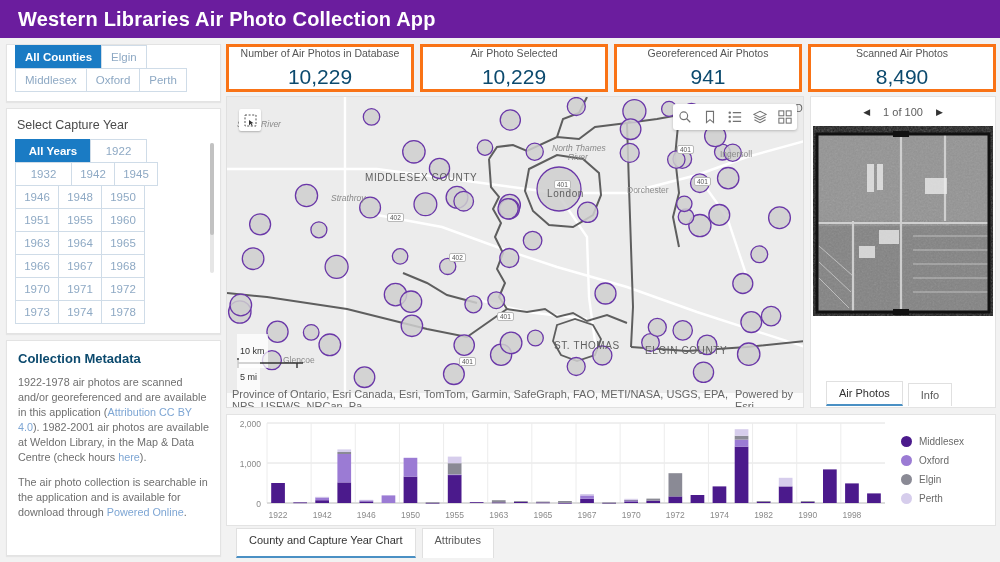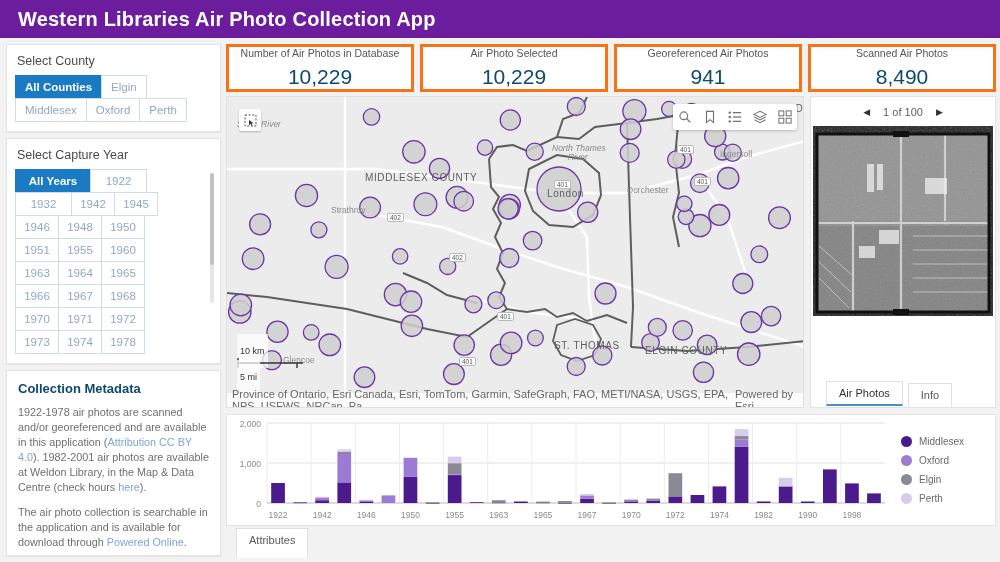--- a/index.html
+++ b/index.html
@@ -142,21 +142,20 @@
 </head>
 <body>
 
 <div class="header">
   <div class="header-title">Western Libraries Air Photo Collection App</div>
 </div>
 
 <div class="sidebar">
 
   <div class="card county-card">
-    <div class="panel-label">Select County</div>
     <div class="btn-grid" id="county-grid">
         <button class="chip active">All Counties</button>
         <button class="chip">Elgin</button>
         <button class="chip">Middlesex</button>
         <button class="chip">Oxford</button>
         <button class="chip">Perth</button>
       </div>
   </div>
 
   <div class="card year-card">
@@ -381,21 +380,21 @@
         <span class="sb-txt">5 mi</span>
       </div>
   </div>
 
   <div class="attrib">
     <span>Province of Ontario, Esri Canada, Esri, TomTom, Garmin, SafeGraph, FAO, METI/NASA, USGS, EPA, NPS, USFWS, NRCan, Pa...</span>
     <span>Powered by Esri</span>
   </div>
 <div class="maplbl ital" style="left: 10px; top: 22px;">Sable River</div>
     <div class="maplbl big" style="left: 138px; top: 75px;">MIDDLESEX COUNTY</div>
-    <div class="maplbl" style="left: 104px; top: 108px;">Strathroy</div>
+    <div class="maplbl" style="left: 104px; top: 96px; font-style: italic;">Strathroy</div>
     <div class="maplbl ital" style="left: 325px; top: 46px;">North Thames</div>
     <div class="maplbl ital" style="left: 341px; top: 55px;">River</div>
     <div class="maplbl big" style="left: 320px; top: 91px;">London</div>
     <div class="maplbl" style="left: 400px; top: 88px;">Dorchester</div>
     <div class="maplbl" style="left: 493px; top: 52px;">Ingersoll</div>
     <div class="maplbl big" style="left: 530px; top: 6px;">OXFORD</div>
     <div class="maplbl big" style="left: 327px; top: 243px;">ST. THOMAS</div>
     <div class="maplbl big" style="left: 418px; top: 248px;">ELGIN COUNTY</div>
     <div class="maplbl" style="left: 56px; top: 258px;">Glencoe</div>
     <div class="hwy" style="left: 160px; top: 116px;">402</div>
@@ -578,14 +577,15 @@
         <span>Elgin</span>
       </div>
       <div class="leg-row">
         <span class="leg-dot" style="background: rgb(214, 205, 236);"></span>
         <span>Perth</span>
       </div>
     </div>
 </div>
 
 <div class="bottom-tabs" id="btabs">
+    <div class="tab active">County and Capture Year Chart</div>
     <div class="tab">Attributes</div>
   </div>
 
 </body></html>

